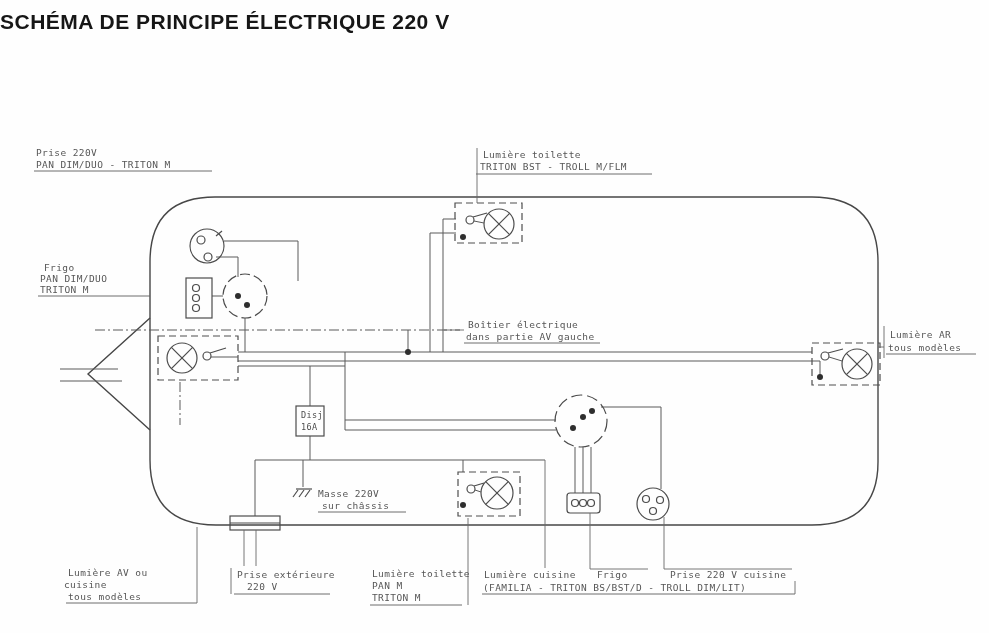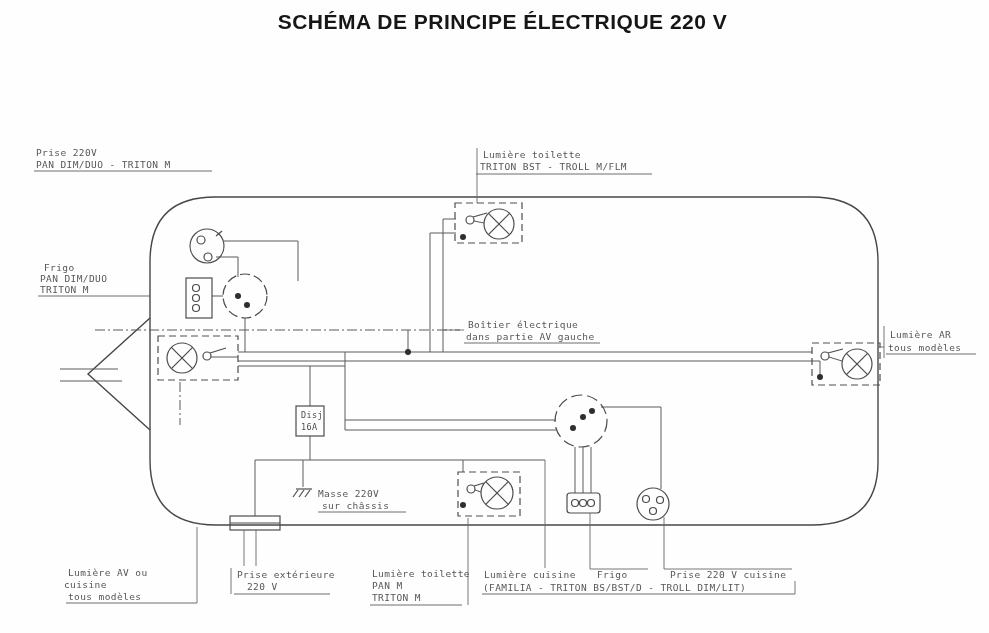--- a/index.html
+++ b/index.html
@@ -5,25 +5,24 @@
   html,body{margin:0;padding:0;background:#ffffff;}
   #stage{
     position:relative;
     width:989px;height:633px;
     background:#fefefe;
     font-family:"DejaVu Sans Mono", monospace;
     overflow:hidden;
   }
   #title{
     position:absolute;top:10px;left:0;width:965px;
-    text-align:center;
+    text-align:left;
     font-family:"Liberation Sans", sans-serif;
     font-weight:bold;font-size:21px;letter-spacing:0.5px;
     color:#161616;
-    margin-left:20px;
   }
   svg text{
     font-family:"DejaVu Sans Mono", monospace;
     font-size:9.5px;
     fill:#565656;
     letter-spacing:0.4px;
     white-space:pre;
   }
   svg text.boxtxt{font-size:8.5px;fill:#4c4c4c;}
   .wire{stroke:#5a5a5a;stroke-width:1;fill:none;}

